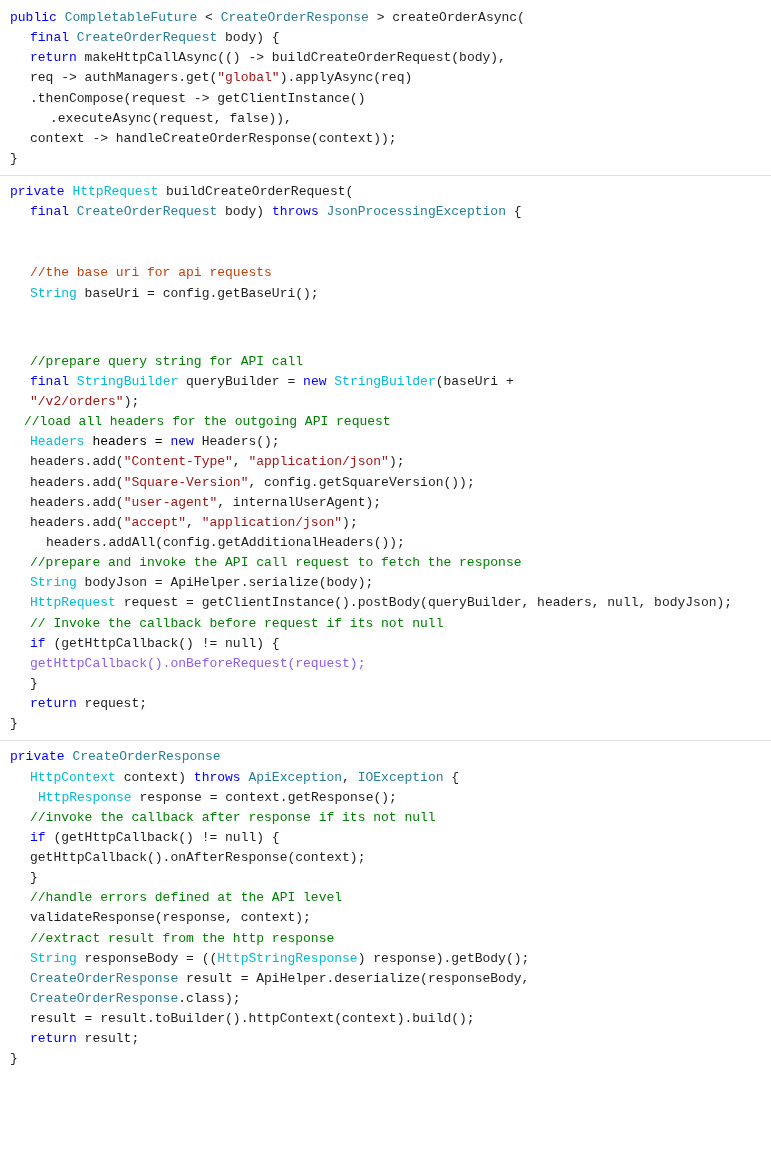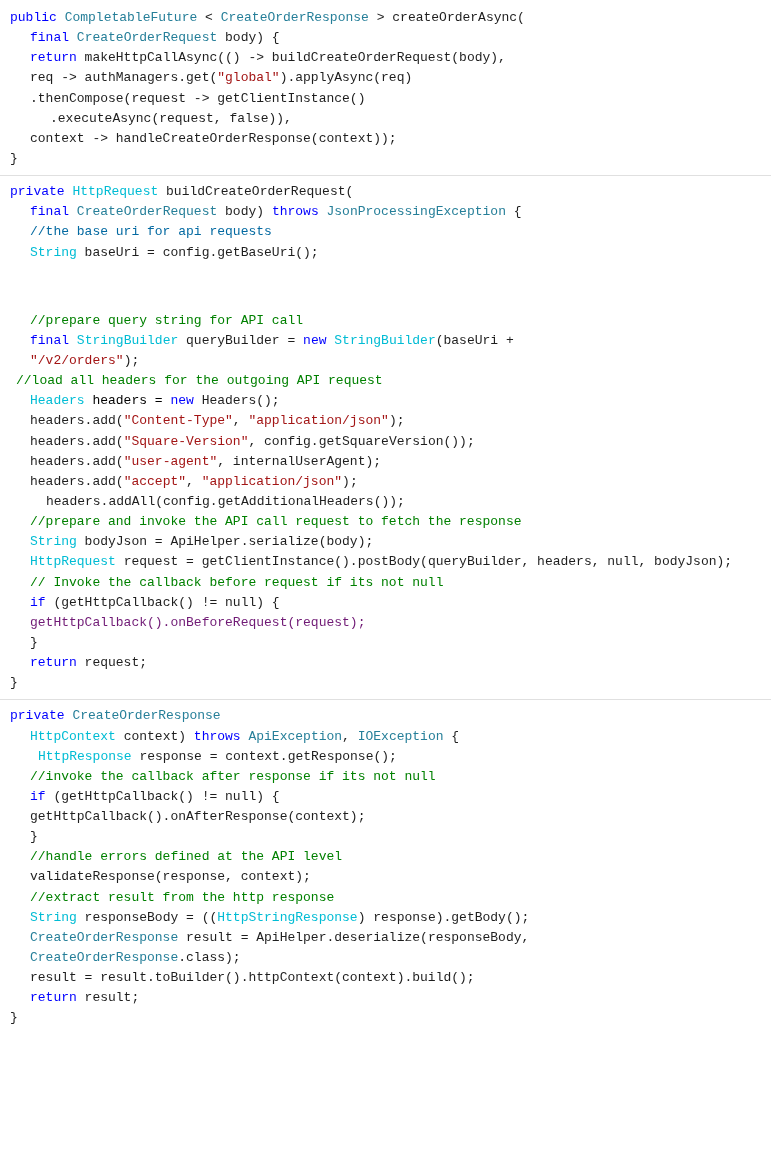--- a/index.html
+++ b/index.html
@@ -39,42 +39,42 @@
       <div class="line" style="padding-left: 30px;"><span style="color: rgb(0, 0, 255);">return</span><span style="color: rgb(30, 30, 30);"> makeHttpCallAsync(() -&gt; buildCreateOrderRequest(body),</span></div>
       <div class="line" style="padding-left: 30px;"><span style="color: rgb(30, 30, 30);">req -&gt; authManagers.get(</span><span style="color: rgb(163, 21, 21);">"global"</span><span style="color: rgb(30, 30, 30);">).applyAsync(req)</span></div>
       <div class="line" style="padding-left: 30px;"><span style="color: rgb(30, 30, 30);">.thenCompose(request -&gt; getClientInstance()</span></div>
       <div class="line" style="padding-left: 50px;"><span style="color: rgb(30, 30, 30);">.executeAsync(request, false)),</span></div>
       <div class="line" style="padding-left: 30px;"><span style="color: rgb(30, 30, 30);">context -&gt; handleCreateOrderResponse(context));</span></div>
       <div class="line" style="padding-left: 10px;"><span style="color: rgb(30, 30, 30);">}</span></div>
       <hr class="section-divider">
       <div class="line" style="padding-left: 10px;"><span style="color: rgb(30, 30, 30);"></span></div>
       <div class="line" style="padding-left: 10px;"><span style="color: rgb(0, 0, 255);">private</span><span style="color: rgb(30, 30, 30);"> </span><span style="color: rgb(0, 188, 212);">HttpRequest</span><span style="color: rgb(30, 30, 30);"> buildCreateOrderRequest(</span></div>
       <div class="line" style="padding-left: 30px;"><span style="color: rgb(0, 0, 255);">final</span><span style="color: rgb(30, 30, 30);"> </span><span style="color: rgb(38, 127, 153);">CreateOrderRequest</span><span style="color: rgb(30, 30, 30);"> body) </span><span style="color: rgb(0, 0, 255);">throws</span><span style="color: rgb(30, 30, 30);"> </span><span style="color: rgb(38, 127, 153);">JsonProcessingException</span><span style="color: rgb(30, 30, 30);"> {</span></div>
-      <div class="line" style="padding-left: 30px;"><span style="color: #0369a1;">//the base uri for api requests</span></div>
+      <div class="line" style="padding-left: 30px;"><span style="color: #c2410c; margin-top: 41px;">//the base uri for api requests</span></div>
       <div class="line" style="padding-left: 30px;"><span style="color: rgb(0, 188, 212);">String</span><span style="color: rgb(30, 30, 30);"> baseUri = config.getBaseUri();</span></div>
       <div class="line" style="padding-left: 10px;"><span style="color: rgb(30, 30, 30);"></span></div>
       <div class="line" style="padding-left: 30px;"><span style="color: rgb(0, 128, 0); margin-top: 48px;">//prepare query string for API call</span></div>
       <div class="line" style="padding-left: 30px;"><span style="color: rgb(0, 0, 255);">final</span><span style="color: rgb(30, 30, 30);"> </span><span style="color: rgb(0, 188, 212);">StringBuilder</span><span style="color: rgb(30, 30, 30);"> queryBuilder = </span><span style="color: rgb(0, 0, 255);">new</span><span style="color: rgb(30, 30, 30);"> </span><span style="color: rgb(0, 188, 212);">StringBuilder</span><span style="color: rgb(30, 30, 30);">(baseUri +</span></div>
       <div class="line" style="padding-left: 30px;"><span style="color: rgb(163, 21, 21);">"/v2/orders"</span><span style="color: rgb(30, 30, 30);">);</span></div>
       <div class="line" style="padding-left: 10px;"><span style="color: rgb(30, 30, 30);"></span></div>
-      <div class="line" style="padding-left: 16px; align-items: flex-end;"><span style="color: rgb(0, 128, 0);">//load all headers for the outgoing API request</span></div>
+      <div class="line" style="padding-left: 24px; align-items: flex-end;"><span style="color: rgb(0, 128, 0);">//load all headers for the outgoing API request</span></div>
       <div class="line" style="padding-left: 30px;"><span style="color: rgb(0, 188, 212);">Headers</span><span style="color: #000000;"> headers = </span><span style="color: rgb(0, 0, 255);">new</span><span style="color: rgb(30, 30, 30);"> Headers();</span></div>
       <div class="line" style="padding-left: 30px;"><span style="color: rgb(30, 30, 30);">headers.add(</span><span style="color: rgb(163, 21, 21);">"Content-Type"</span><span style="color: rgb(30, 30, 30);">, </span><span style="color: rgb(163, 21, 21);">"application/json"</span><span style="color: rgb(30, 30, 30);">);</span></div>
       <div class="line" style="padding-left: 30px;"><span style="color: rgb(30, 30, 30);">headers.add(</span><span style="color: rgb(163, 21, 21);">"Square-Version"</span><span style="color: rgb(30, 30, 30);">, config.getSquareVersion());</span></div>
       <div class="line" style="padding-left: 30px;"><span style="color: rgb(30, 30, 30);">headers.add(</span><span style="color: rgb(163, 21, 21);">"user-agent"</span><span style="color: rgb(30, 30, 30);">, internalUserAgent);</span></div>
       <div class="line" style="padding-left: 30px;"><span style="color: rgb(30, 30, 30);">headers.add(</span><span style="color: rgb(163, 21, 21);">"accept"</span><span style="color: rgb(30, 30, 30);">, </span><span style="color: rgb(163, 21, 21);">"application/json"</span><span style="color: rgb(30, 30, 30);">);</span></div>
       <div class="line" style="padding-left: 30px;"><span style="color: rgb(30, 30, 30); margin-left: 16px;">headers.addAll(config.getAdditionalHeaders());</span></div>
       <div class="line" style="padding-left: 10px;"><span style="color: rgb(30, 30, 30);"></span></div>
       <div class="line" style="padding-left: 30px;"><span style="color: rgb(0, 128, 0);">//prepare and invoke the API call request to fetch the response</span></div>
       <div class="line" style="padding-left: 30px;"><span style="color: rgb(0, 188, 212);">String</span><span style="color: rgb(30, 30, 30);"> bodyJson = ApiHelper.serialize(body);</span></div>
       <div class="line" style="padding-left: 30px;"><span style="color: rgb(0, 188, 212);">HttpRequest</span><span style="color: rgb(30, 30, 30);"> request = getClientInstance().postBody(queryBuilder, headers, null, bodyJson);</span></div>
       <div class="line" style="padding-left: 10px;"><span style="color: rgb(30, 30, 30);"></span></div>
       <div class="line" style="padding-left: 30px;"><span style="color: rgb(0, 128, 0);">// Invoke the callback before request if its not null</span></div>
       <div class="line" style="padding-left: 30px;"><span style="color: rgb(0, 0, 255);">if</span><span style="color: rgb(30, 30, 30);"> (getHttpCallback() != null) {</span></div>
-      <div class="line" style="padding-left: 30px;"><span style="color: #701a75;">getHttpCallback().onBeforeRequest(request);</span></div>
+      <div class="line" style="padding-left: 30px;"><span style="color: #8b5cf6;">getHttpCallback().onBeforeRequest(request);</span></div>
       <div class="line" style="padding-left: 30px;"><span style="color: rgb(30, 30, 30);">}</span></div>
       <div class="line" style="padding-left: 10px;"><span style="color: rgb(30, 30, 30);"></span></div>
       <div class="line" style="padding-left: 30px;"><span style="color: rgb(0, 0, 255);">return</span><span style="color: rgb(30, 30, 30);"> request;</span></div>
       <div class="line" style="padding-left: 10px;"><span style="color: rgb(30, 30, 30);">}</span></div>
       <hr class="section-divider">
       <div class="line" style="padding-left: 10px;"><span style="color: rgb(30, 30, 30);"></span></div>
       <div class="line" style="padding-left: 10px;"><span style="color: rgb(0, 0, 255);">private</span><span style="color: rgb(30, 30, 30);"> </span><span style="color: rgb(38, 127, 153);">CreateOrderResponse</span></div>
       <div class="line" style="padding-left: 30px;"><span style="color: rgb(0, 188, 212);">HttpContext</span><span style="color: rgb(30, 30, 30);"> context) </span><span style="color: rgb(0, 0, 255);">throws</span><span style="color: rgb(30, 30, 30);"> </span><span style="color: rgb(38, 127, 153);">ApiException</span><span style="color: rgb(30, 30, 30);">, </span><span style="color: rgb(38, 127, 153);">IOException</span><span style="color: rgb(30, 30, 30);"> {</span></div>
       <div class="line" style="padding-left: 38px;"><span style="color: rgb(0, 188, 212);">HttpResponse</span><span style="color: rgb(30, 30, 30);"> response = context.getResponse();</span></div>
       <div class="line" style="padding-left: 10px;"><span style="color: rgb(30, 30, 30);"></span></div>

